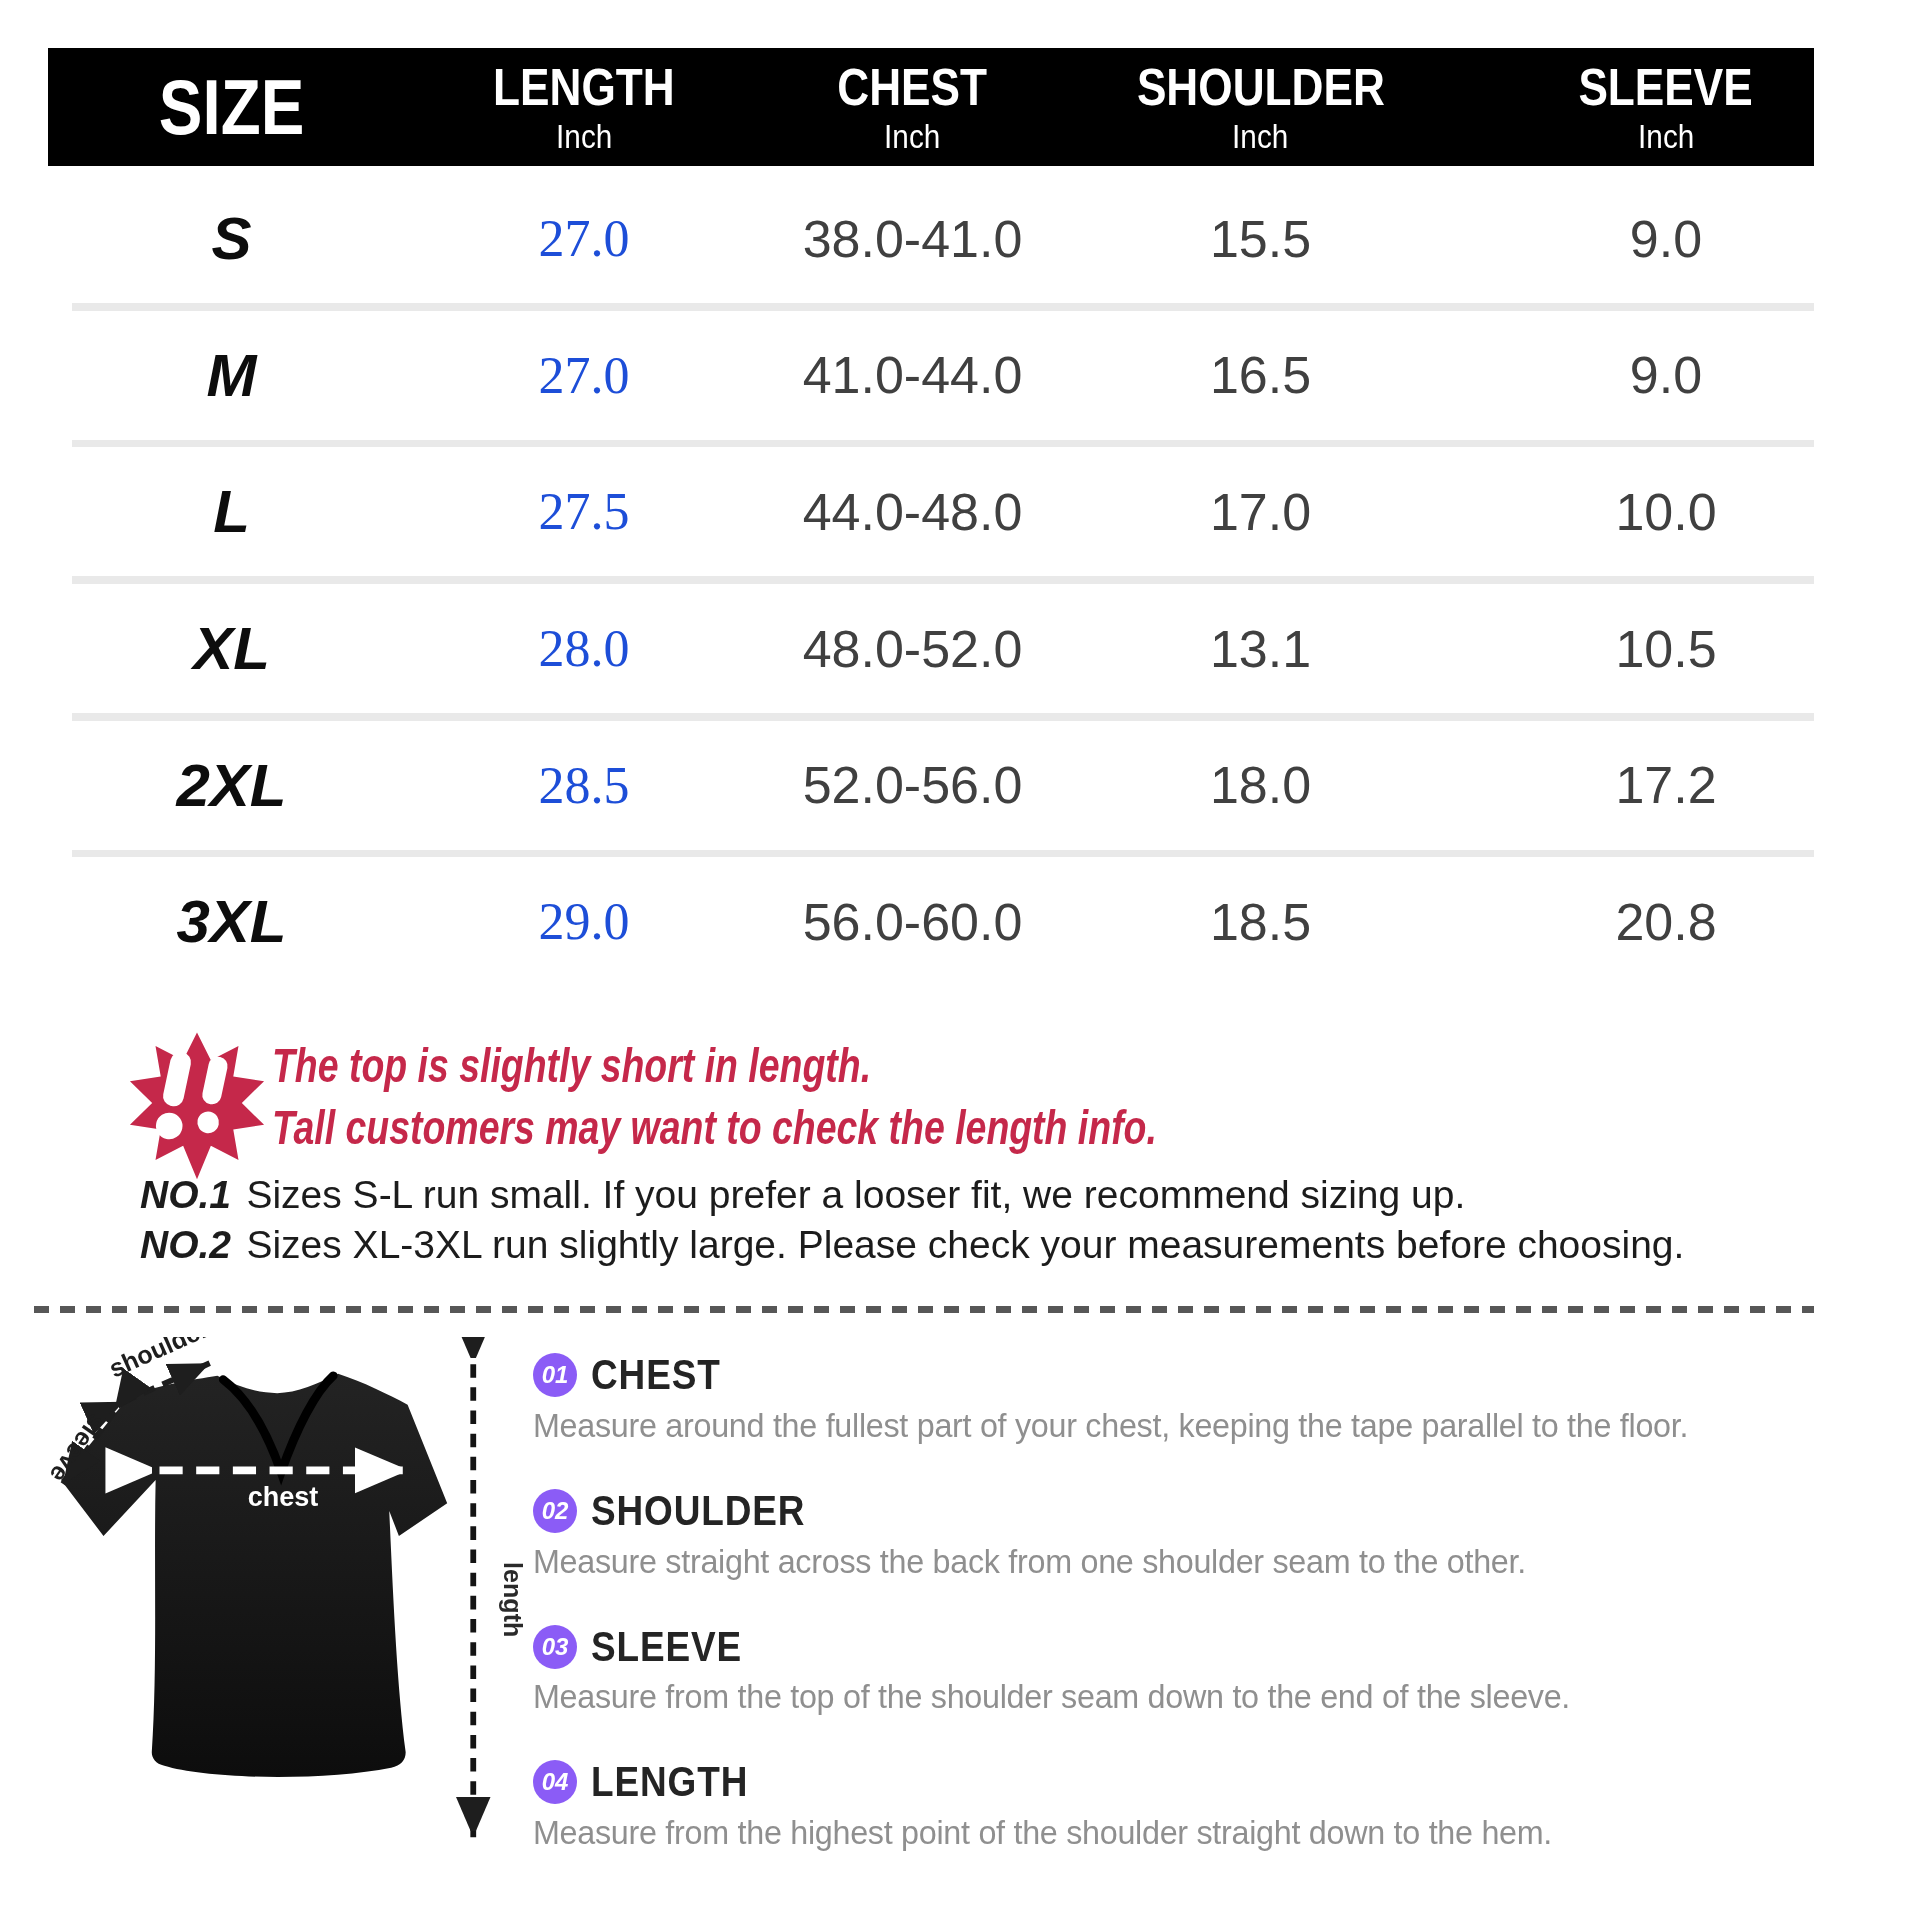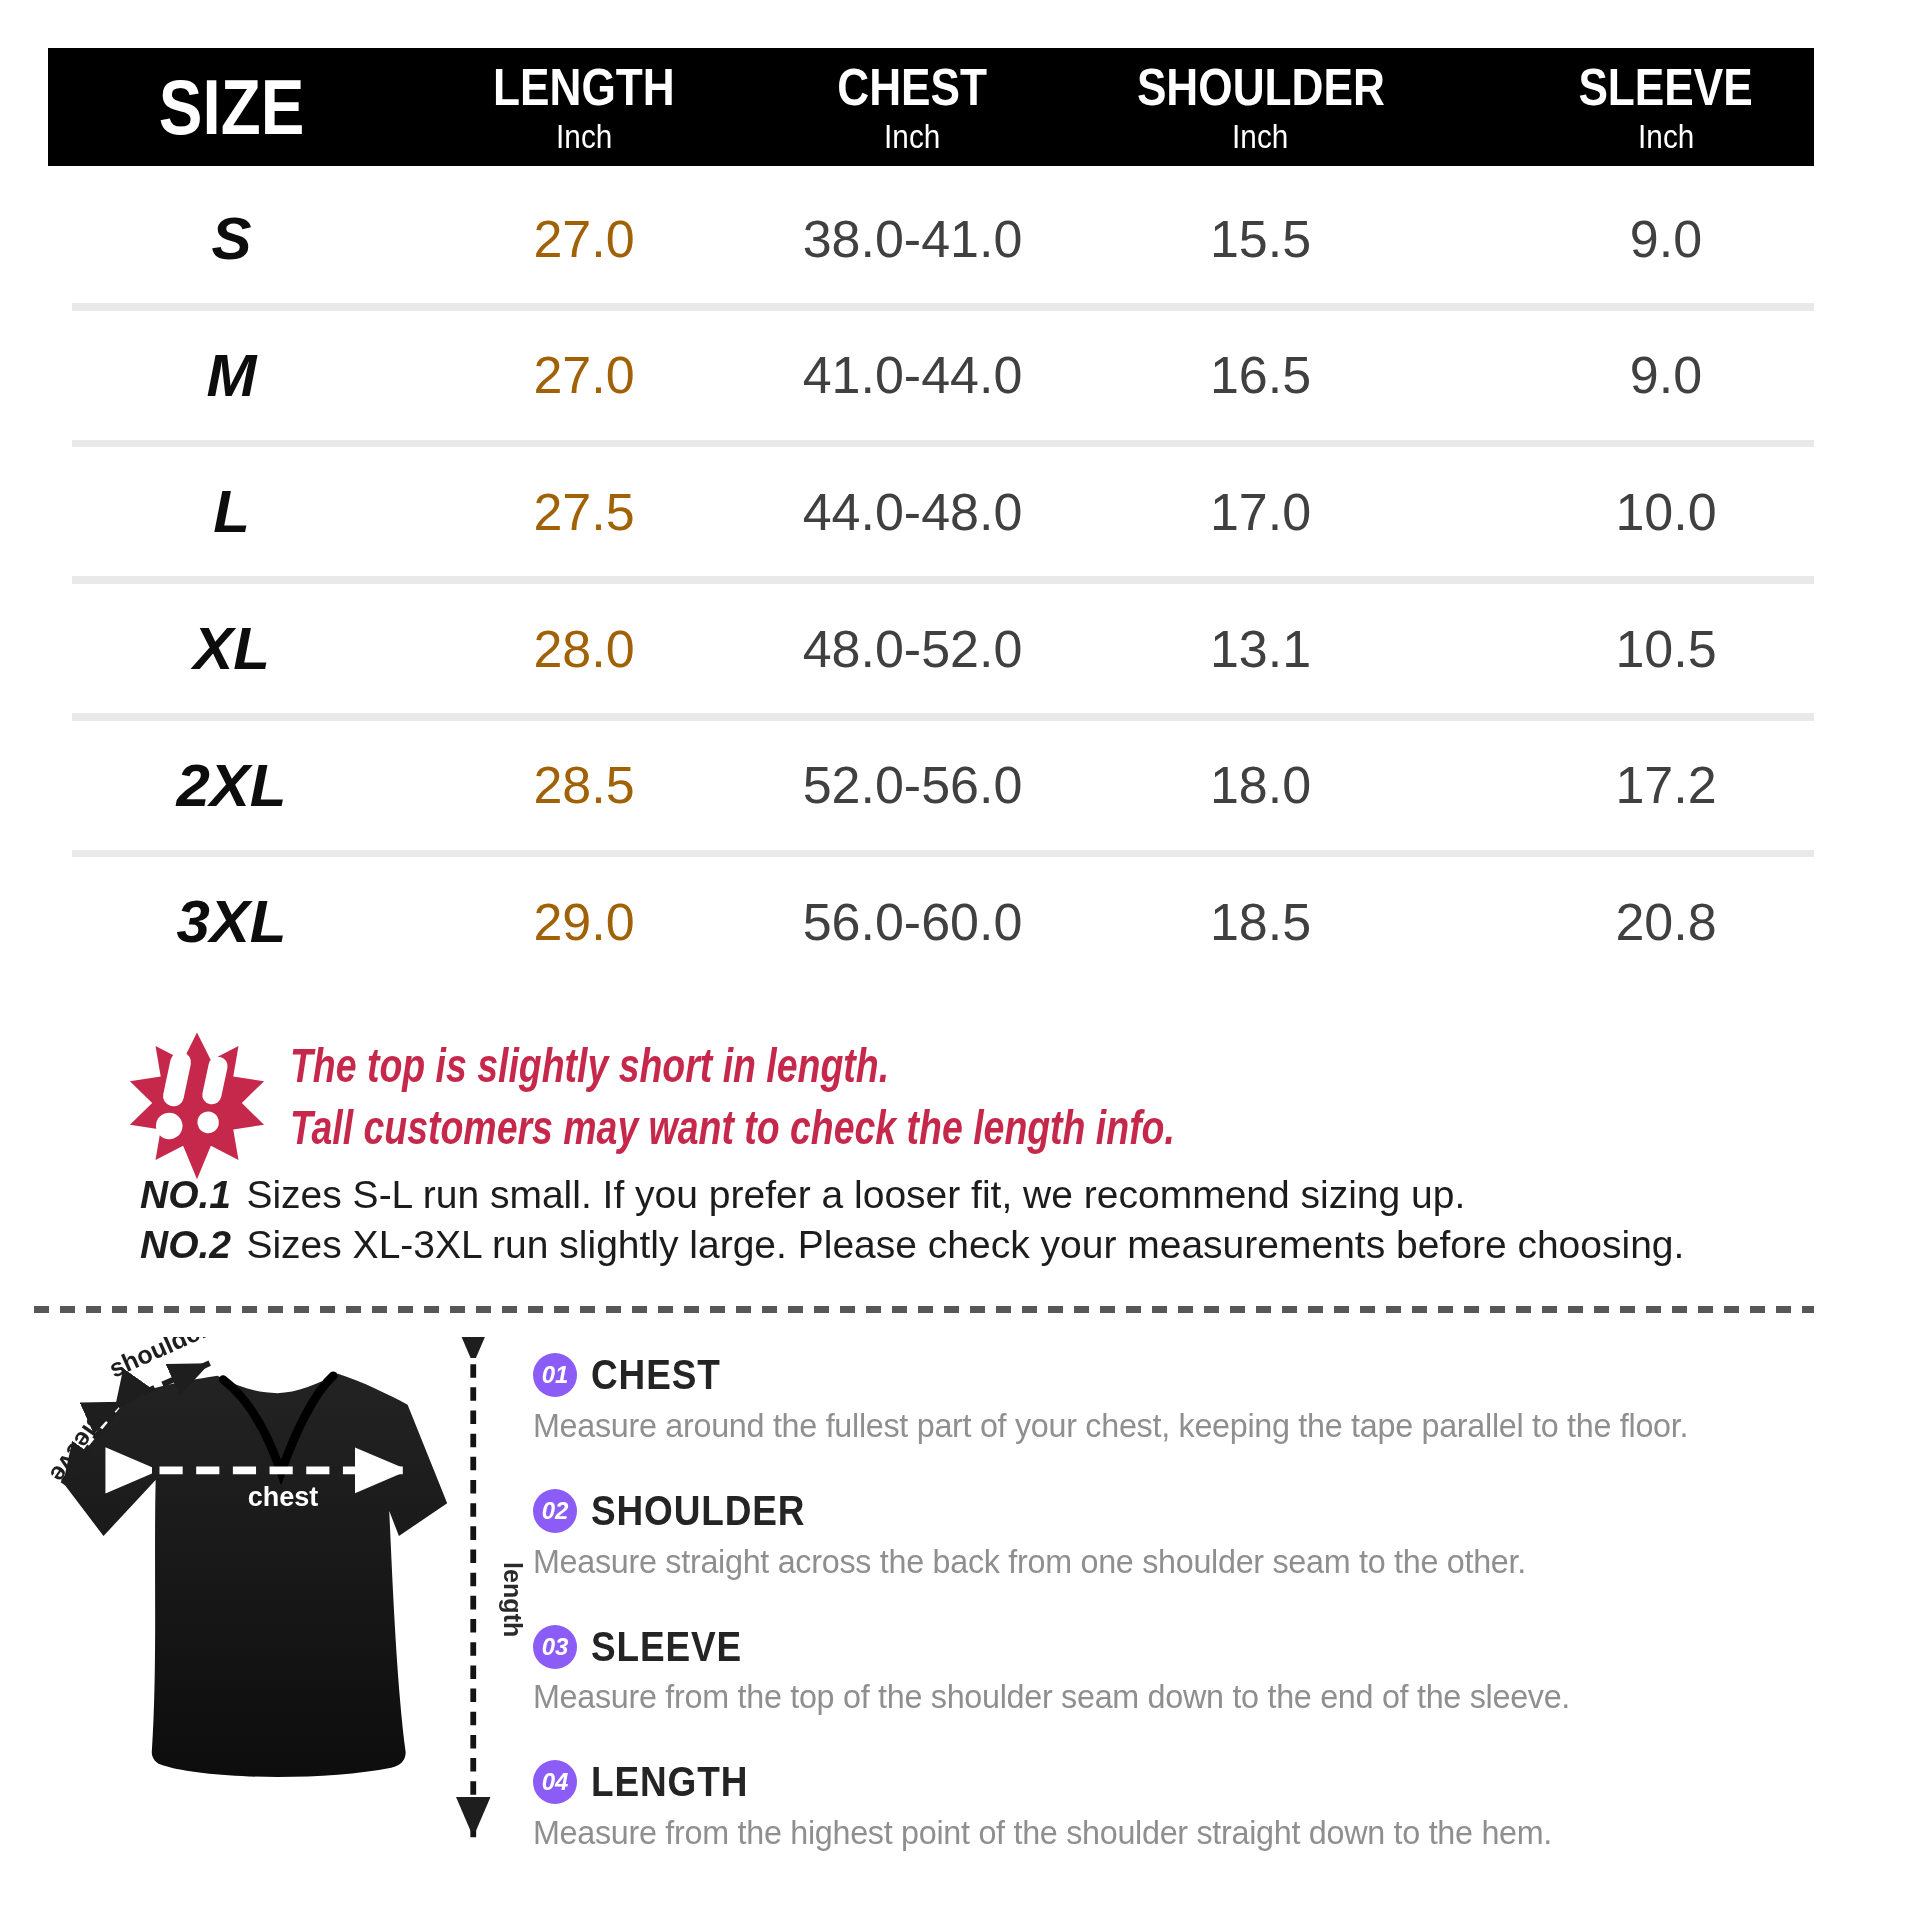--- a/index.html
+++ b/index.html
@@ -12,26 +12,26 @@
   .thcell{display:flex;flex-direction:column;align-items:center;line-height:1;color:#fff;}
   .col-label{font-size:52px;font-weight:bold;transform:scaleX(.85);display:inline-block;letter-spacing:0;}
   .col-label.size-big{font-size:77px;}
   .col-unit{font-size:33px;margin-top:7.7px;transform:scaleX(.9);display:inline-block;}
 
   .tbody{position:absolute;left:48px;top:174px;width:1834px;}
   .trow{height:129px;display:grid;grid-template-columns:367px 338px 319px 377px 434px;
         align-items:center;justify-items:center;}
   .cell-size{font-size:60px;font-weight:bold;font-style:italic;color:#0d0d0d;}
   .cell-val{font-size:52px;color:#404040;}
-  .cell-val.dark{color:#a16207;}
+  .cell-val.dark{color:#1d4ed8;font-family:Liberation Serif, serif;}
   .rowsep{height:7.7px;background:#e9e9e9;margin:0 24px;}
 
   
   .warn-icon{position:absolute;left:114px;top:1020px;width:166px;height:166px;}
-  .warn-text{position:absolute;left:290px;top:1035px;color:#c5284a;
+  .warn-text{position:absolute;left:272px;top:1035px;color:#c5284a;
              font-size:48px;font-weight:bold;font-style:italic;line-height:62px;white-space:nowrap;}
   .warn-text .squeeze{display:inline-block;transform:scaleX(.78);transform-origin:left center;}
 
   
   .notes{position:absolute;left:140px;top:1170px;font-size:39px;color:#1c1c1c;line-height:50px;white-space:nowrap;}
   .note-label{font-weight:bold;font-style:italic;margin-right:15.4px;margin-top:32px;}
 
   
   .divider{position:absolute;left:34px;top:1306px;width:1863px;height:6.8px;
            background:repeating-linear-gradient(90deg,#575757 0 15.4px,transparent 15.4px 26px);}

